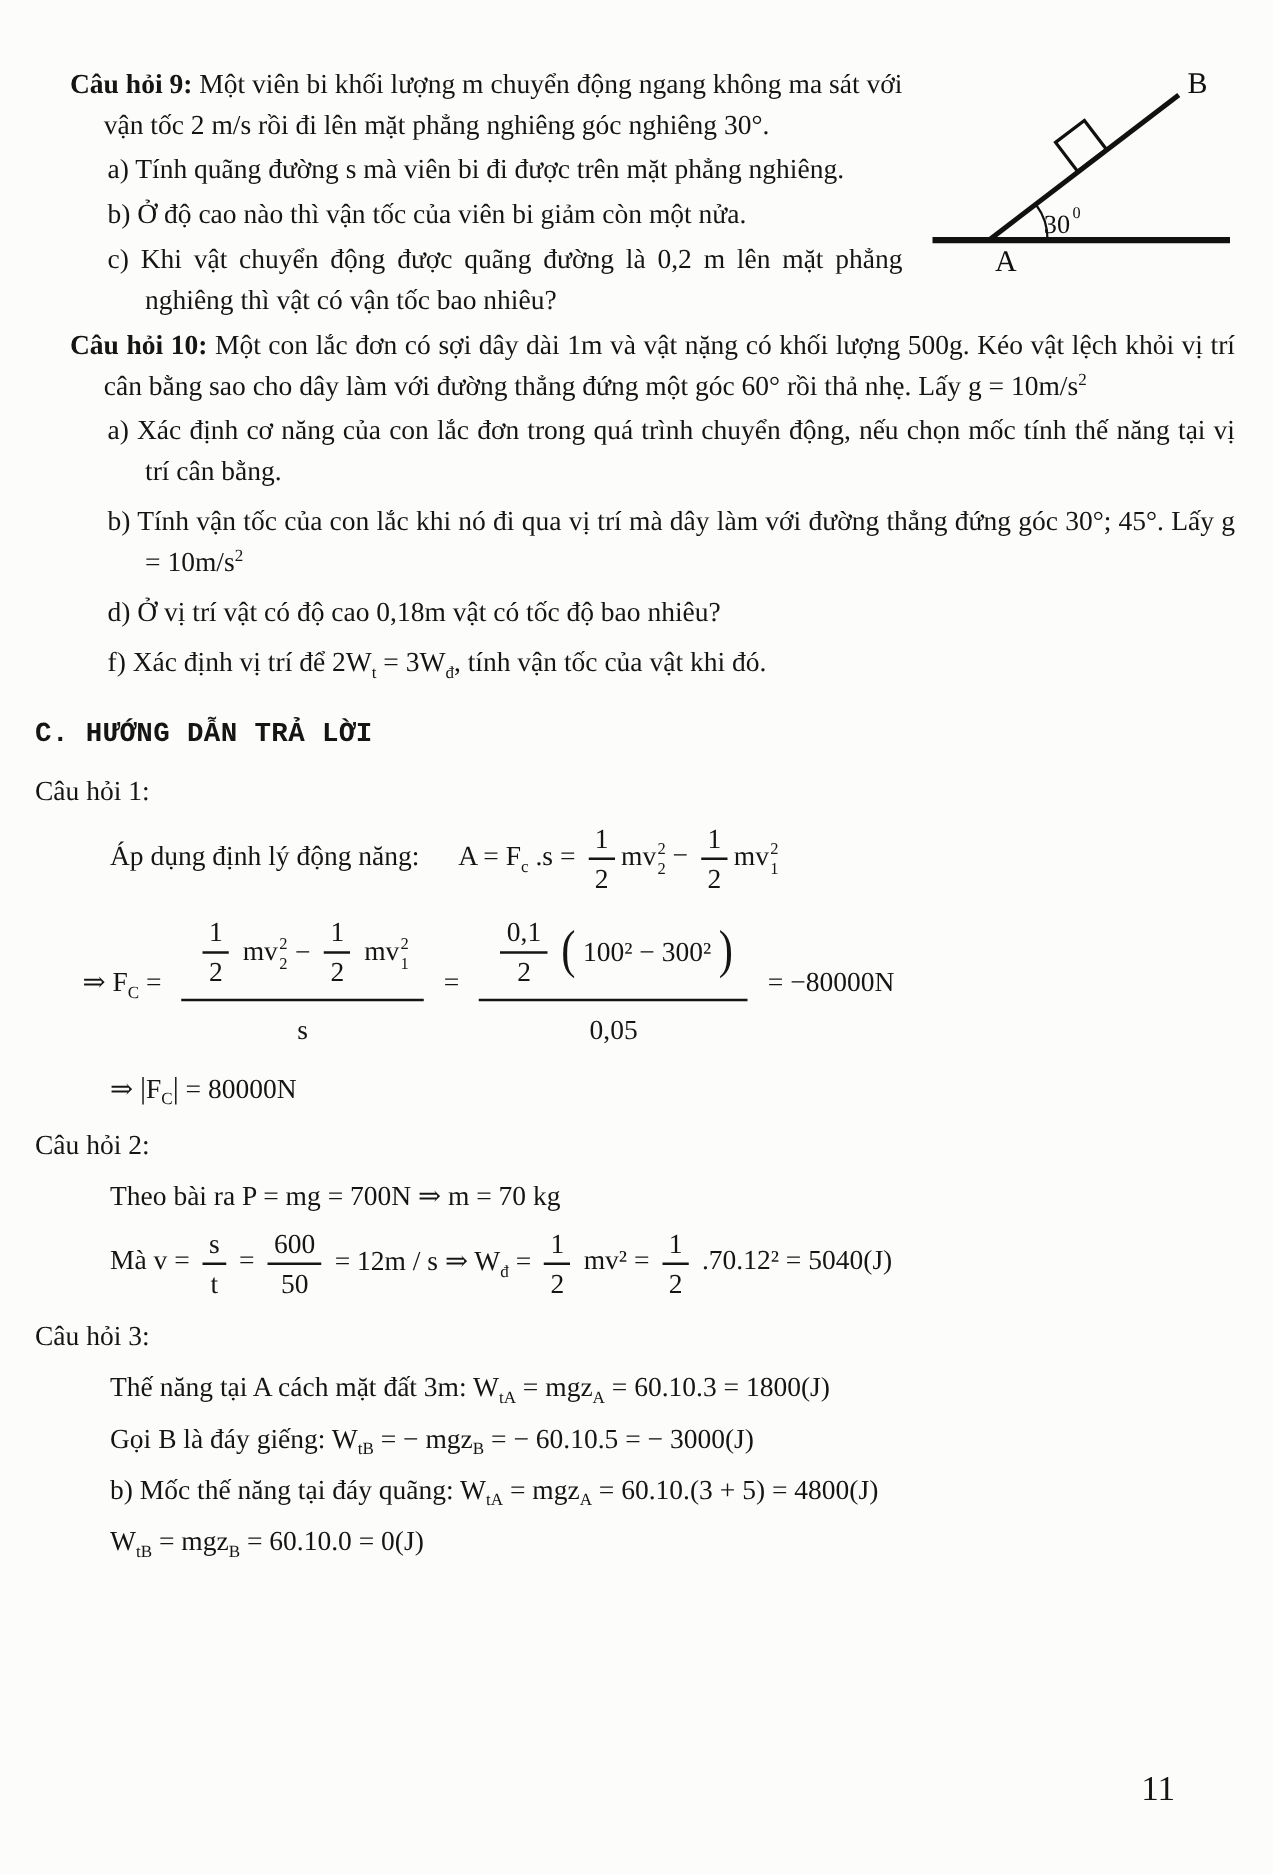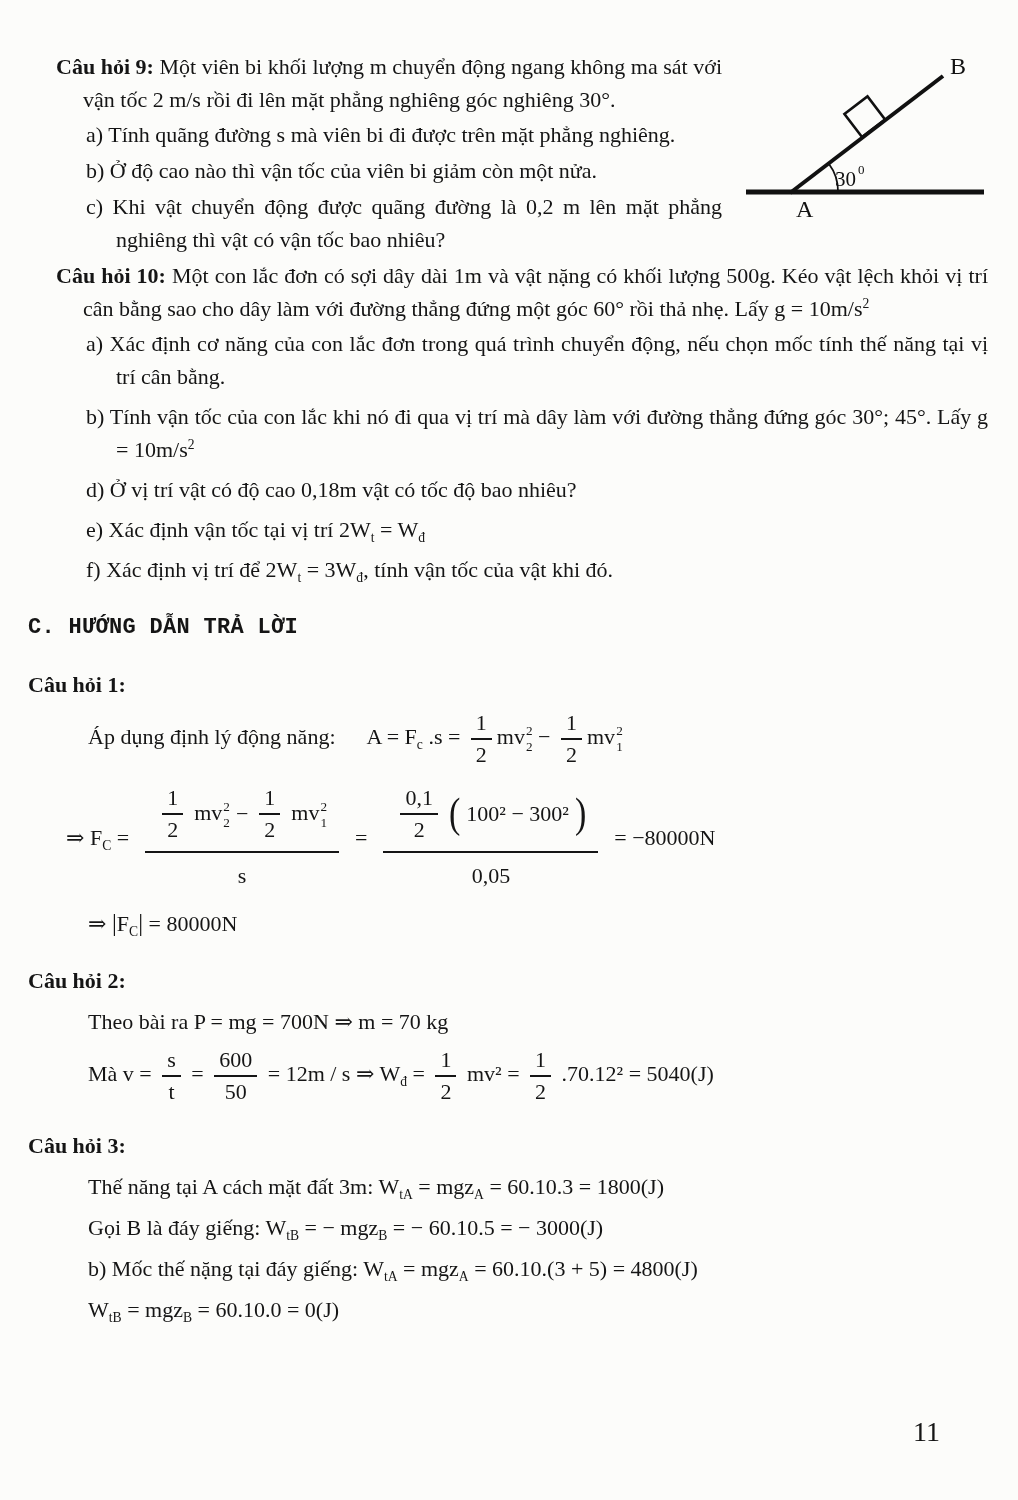--- a/index.html
+++ b/index.html
@@ -18,21 +18,21 @@
   b { font-weight:bold; }
 
   .diagram { float:right; width:250px; height:172px; margin:2px 0 8px 16px; }
   .diagram text { font-family:"Liberation Serif",serif; fill:#111; }
 
   .sec-title {
     font-family:Liberation Mono, monospace;
     font-weight:bold; font-size:22px; line-height:32px;
     margin:26px 0 12px 0; letter-spacing:.3px;
   }
-  .ans-label { font-weight:bold; margin:24px 0 8px 0; }
+  .ans-label { font-weight:normal; margin:12px 0 8px 0; }
   .ans-line { padding-left:60px; margin-bottom:8px; text-align:left; }
 
   sub { font-size:.62em; line-height:0; }
   sup { font-size:.62em; line-height:0; }
 
   
   .frac { display:inline-flex; flex-direction:column; align-items:center;
           vertical-align:middle; margin:0 5px; line-height:1.25; text-align:center; }
   .frac .fn { display:block; padding:0 5px 1px; border-bottom:2px solid #151515; }
   .frac .fd { display:block; padding:1px 5px 0; }
@@ -85,21 +85,20 @@
       <p class="q-item">b) Ở độ cao nào thì vận tốc của viên bi giảm còn một nửa.</p>
       <p class="q-item">c) Khi vật chuyển động được quãng đường là 0,2 m lên mặt phẳng nghiêng thì vật có vận tốc bao nhiêu?</p>
     </section>
 
     <section class="q q10">
       <p class="q-head"><b>Câu hỏi 10:</b>
         <span>Một con lắc đơn có sợi dây dài 1m và vật nặng có khối lượng 500g. Kéo vật lệch khỏi vị trí cân bằng sao cho dây làm với đường thẳng đứng một góc 60° rồi thả nhẹ. Lấy g = 10m/s</span><sup>2</sup></p>
       <p class="q-item">a) Xác định cơ năng của con lắc đơn trong quá trình chuyển động, nếu chọn mốc tính thế năng tại vị trí cân bằng.</p>
       <p class="q-item"><span>b) Tính vận tốc của con lắc khi nó đi qua vị trí mà dây làm với đường thẳng đứng góc 30°; 45°. Lấy g = 10m/s</span><sup>2</sup></p>
       <p class="q-item">d) Ở vị trí vật có độ cao 0,18m vật có tốc độ bao nhiêu?</p>
-      <p class="q-item"><span>e) Xác định vận tốc tại vị trí 2W</span><sub>t</sub><span> = W</span><sub>đ</sub></p>
       <p class="q-item"><span>f) Xác định vị trí để 2W</span><sub>t</sub><span> = 3W</span><sub>đ</sub><span>, tính vận tốc của vật khi đó.</span></p>
     </section>
 
     <h2 class="sec-title">C. HƯỚNG DẪN TRẢ LỜI</h2>
 
     <p class="ans-label">Câu hỏi 1:</p>
 
     <div class="formula">
       <span style="margin-right:31px;">Áp dụng định lý động năng:</span><span class="grp"><span>A = F</span><sub>c</sub>
       <span>.s =</span></span>
@@ -195,19 +194,19 @@
       <span class="frac">
           <span class="fn">1</span>
           <span class="fd">2</span>
         </span>
       <span>.70.12² = 5040(J)</span>
     </div>
 
     <p class="ans-label">Câu hỏi 3:</p>
     <p class="ans-line"><span>Thế năng tại A cách mặt đất 3m: W</span><sub>tA</sub><span> = mgz</span><sub>A</sub><span> = 60.10.3 = 1800(J)</span></p>
     <p class="ans-line"><span>Gọi B là đáy giếng: W</span><sub>tB</sub><span> = − mgz</span><sub>B</sub><span> = − 60.10.5 = − 3000(J)</span></p>
-    <p class="ans-line"><span>b) Mốc thế nặng tại đáy giếng: W</span><sub>tA</sub><span> = mgz</span><sub>A</sub><span> = 60.10.(3 + 5) = 4800(J)</span></p>
+    <p class="ans-line"><span>b) Mốc thế năng tại đáy quãng: W</span><sub>tA</sub><span> = mgz</span><sub>A</sub><span> = 60.10.(3 + 5) = 4800(J)</span></p>
     <p class="ans-line"><span>W</span><sub>tB</sub><span> = mgz</span><sub>B</sub><span> = 60.10.0 = 0(J)</span></p>
 
   </div>
 
   <div class="page-number">11</div>
 </div>
 
 </body></html>

